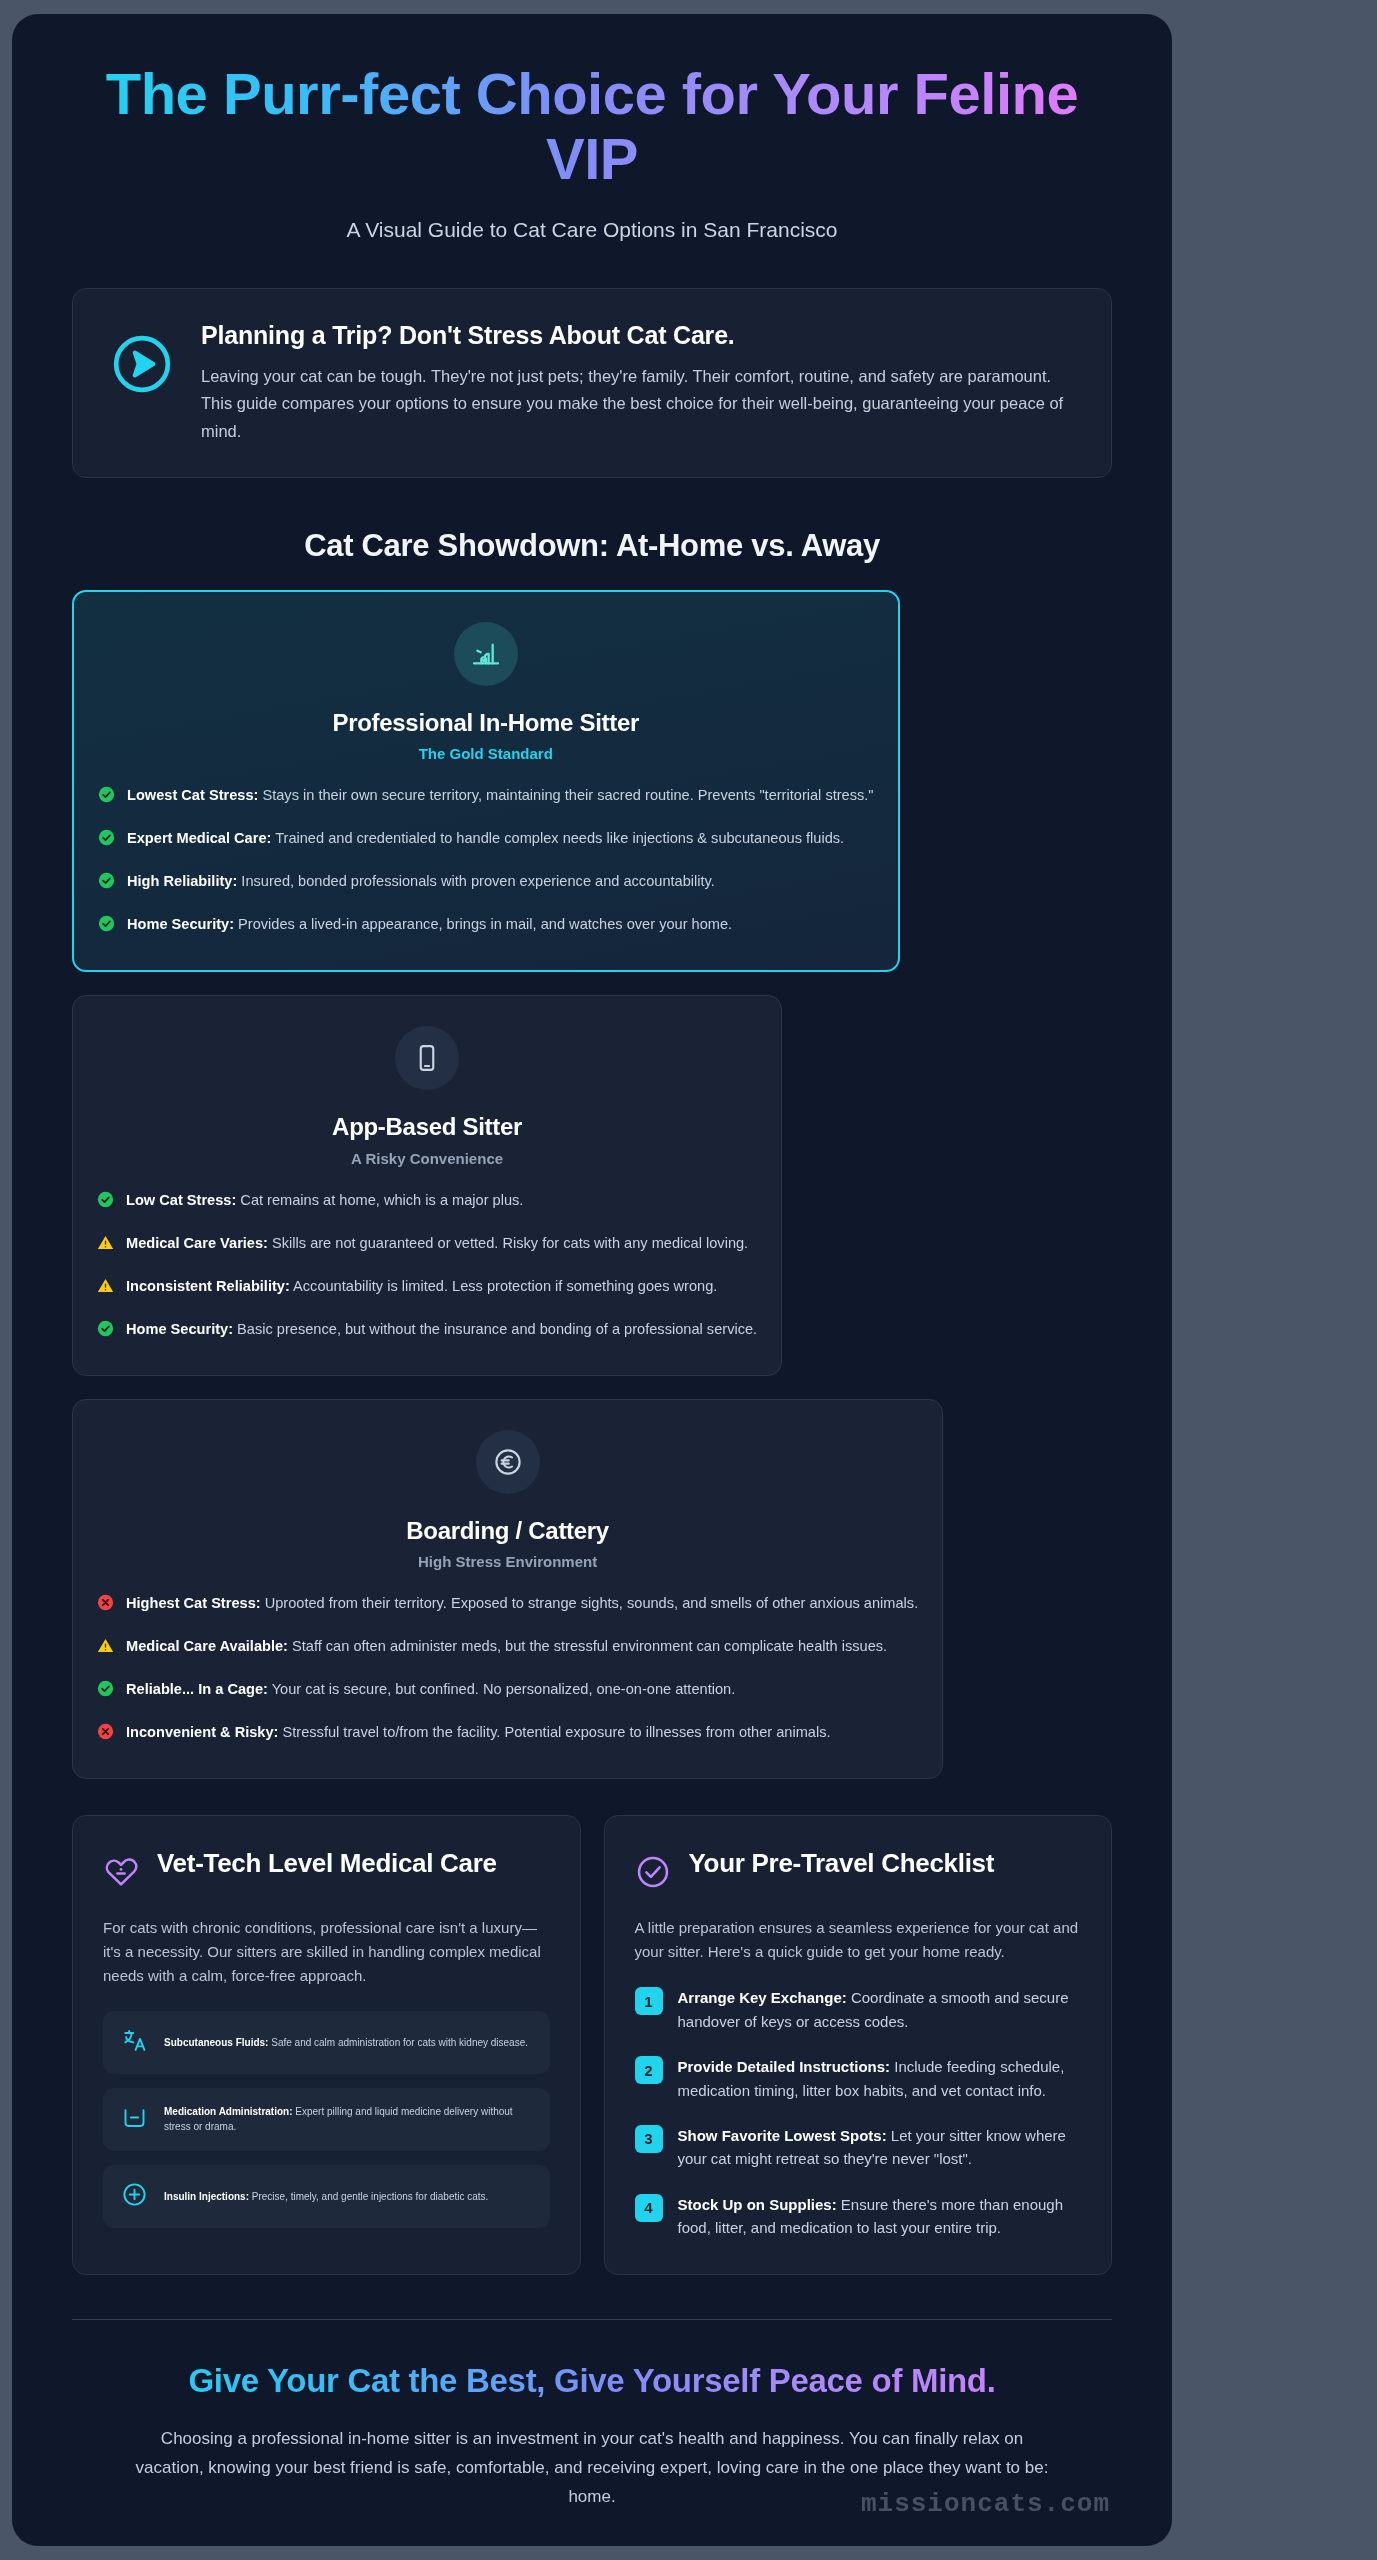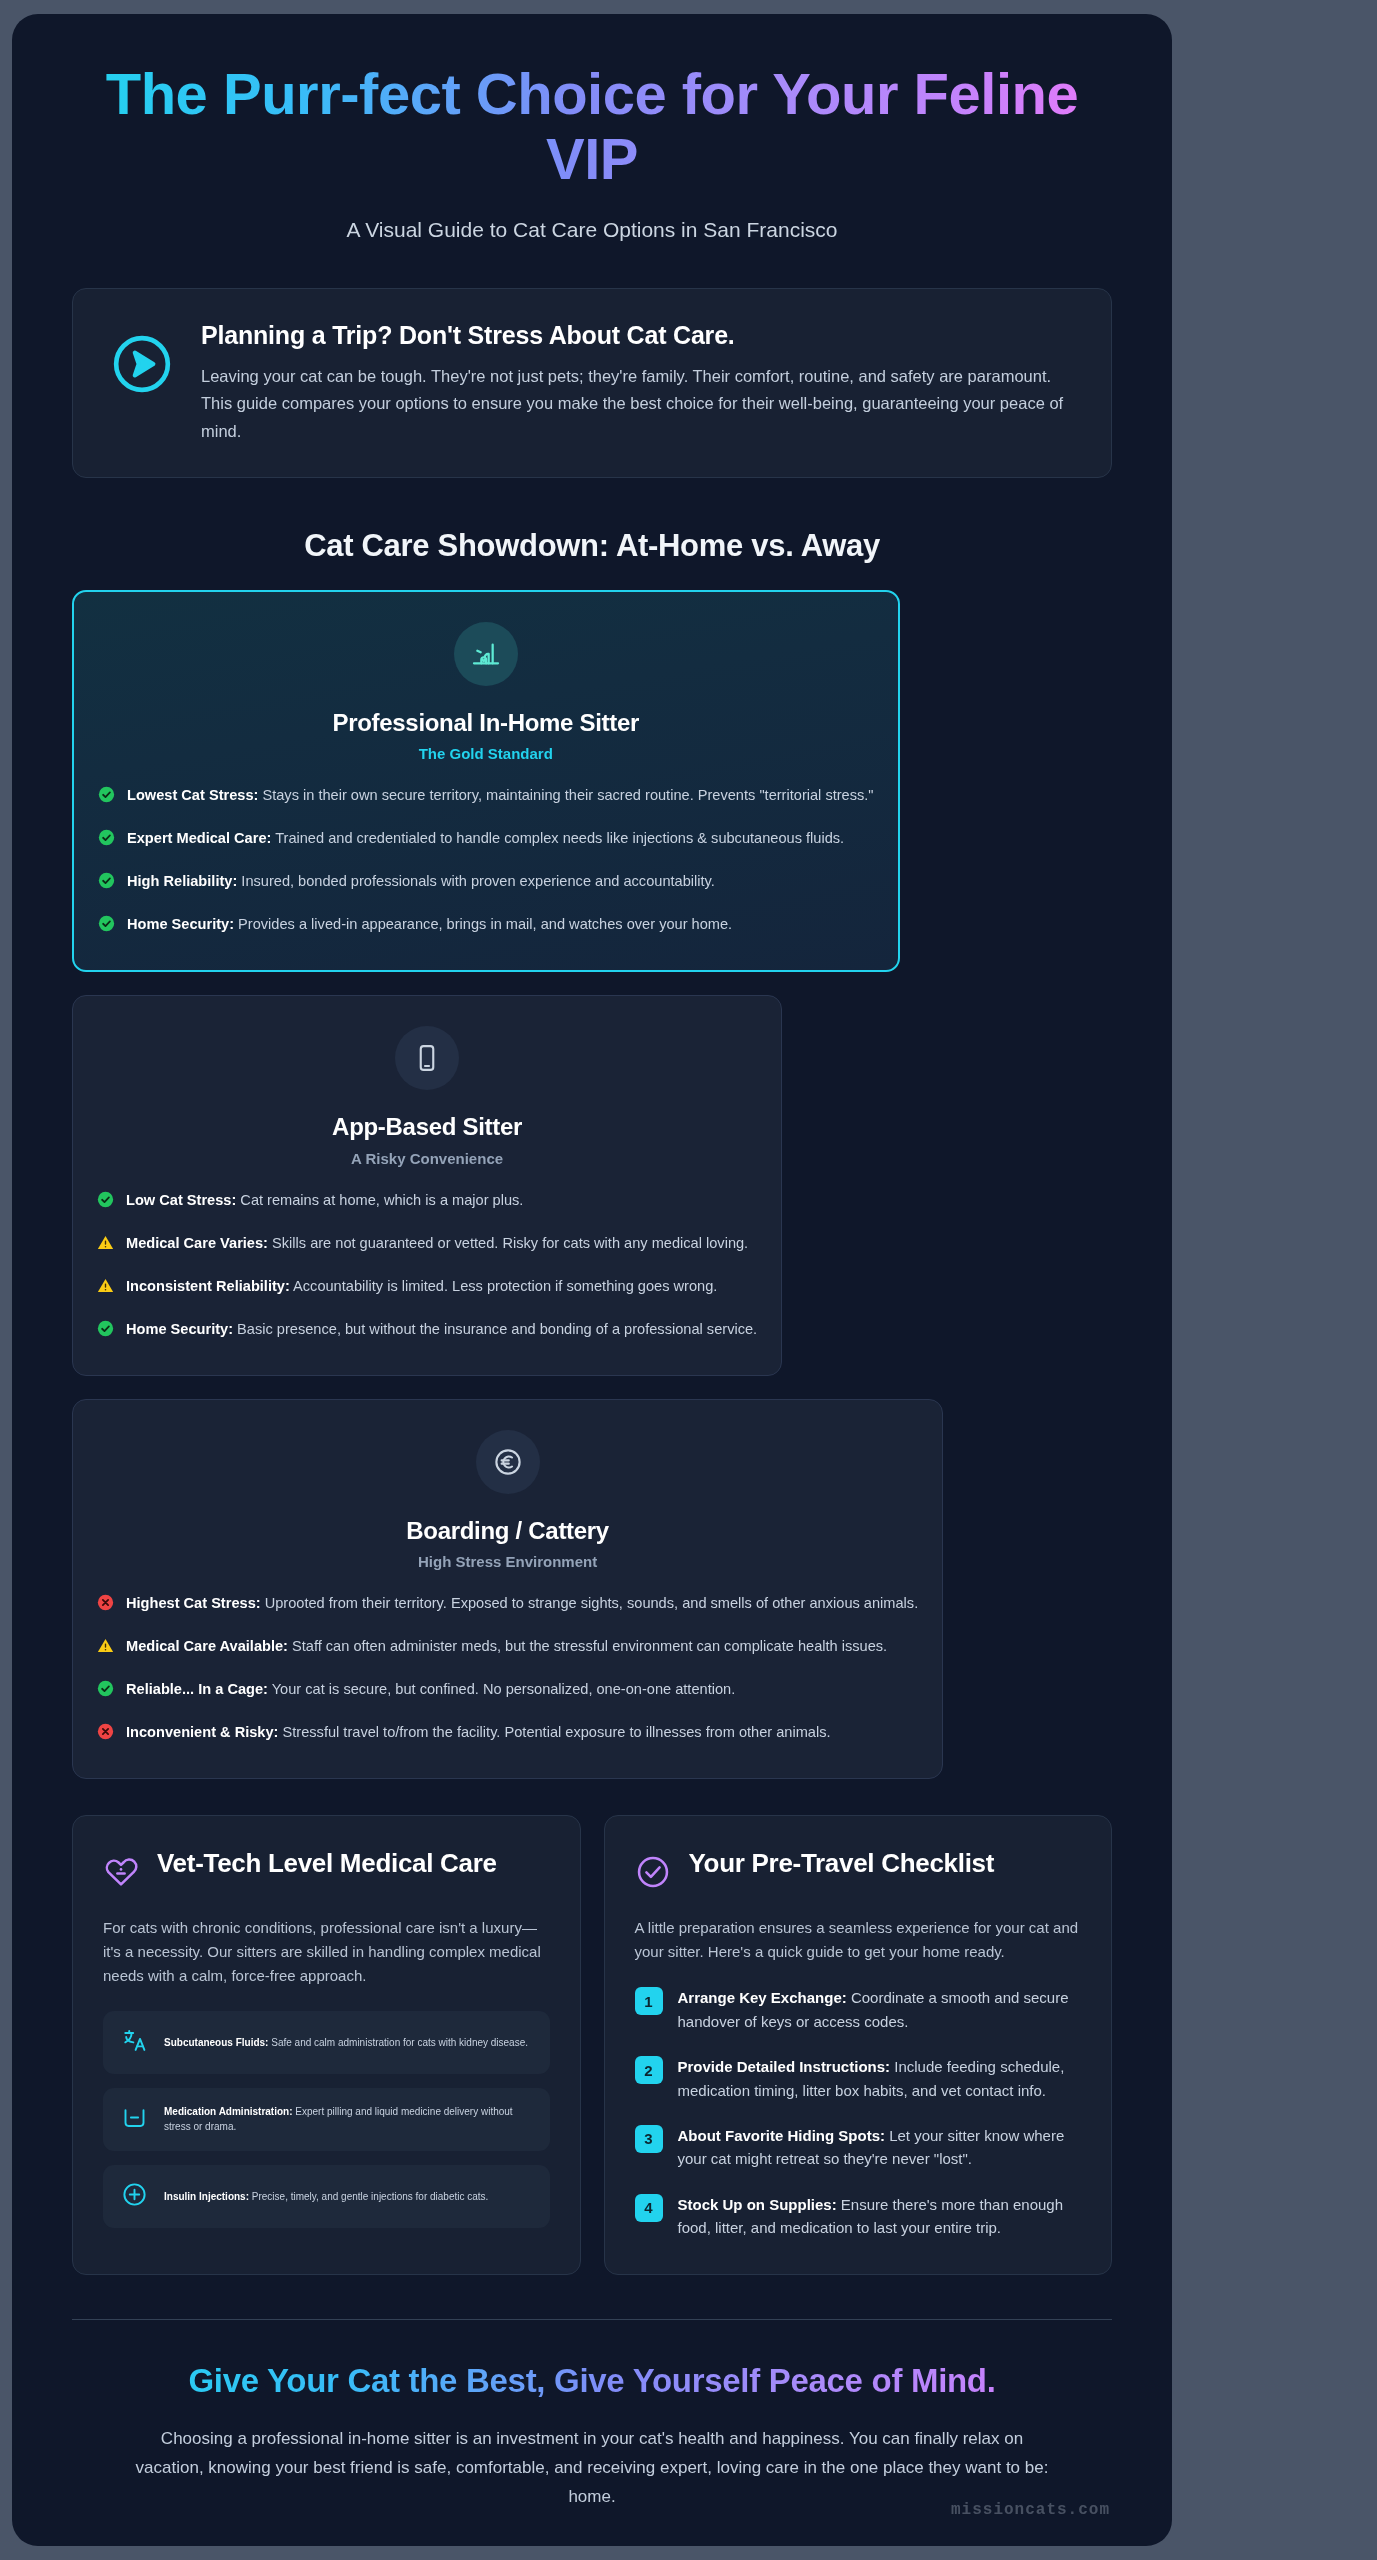--- a/index.html
+++ b/index.html
@@ -265,21 +265,21 @@
     font-size: 17px;
     line-height: 1.72;
     color: #c3cedd;
     padding: 0 60px;
   }
 
   .watermark {
     position: absolute;
     right: 62px;
     bottom: 12px;
-    font-size: 16px;
+    font-size: 26px;
     font-weight: bold;
     letter-spacing: 1px;
     color: rgba(203,213,225,0.30);
     font-family: "Liberation Mono", monospace;
   }
 </style>
 </head>
 <body>
 
 <div class="page">
@@ -540,21 +540,21 @@
       <div class="chk-row">
         <span class="chk-num">1</span>
         <span class="chk-text"><b>Arrange Key Exchange:</b><span> Coordinate a smooth and secure handover of keys or access codes.</span></span>
       </div>
       <div class="chk-row">
         <span class="chk-num">2</span>
         <span class="chk-text"><b>Provide Detailed Instructions:</b><span> Include feeding schedule, medication timing, litter box habits, and vet contact info.</span></span>
       </div>
       <div class="chk-row">
         <span class="chk-num">3</span>
-        <span class="chk-text"><b>About Favorite Hiding Spots:</b><span> Let your sitter know where your cat might retreat so they're never "lost".</span></span>
+        <span class="chk-text"><b>Show Favorite Lowest Spots:</b><span> Let your sitter know where your cat might retreat so they're never "lost".</span></span>
       </div>
       <div class="chk-row">
         <span class="chk-num">4</span>
         <span class="chk-text"><b>Stock Up on Supplies:</b><span> Ensure there's more than enough food, litter, and medication to last your entire trip.</span></span>
       </div>
     </div>
 
   </div>
 
   <div class="footer">

